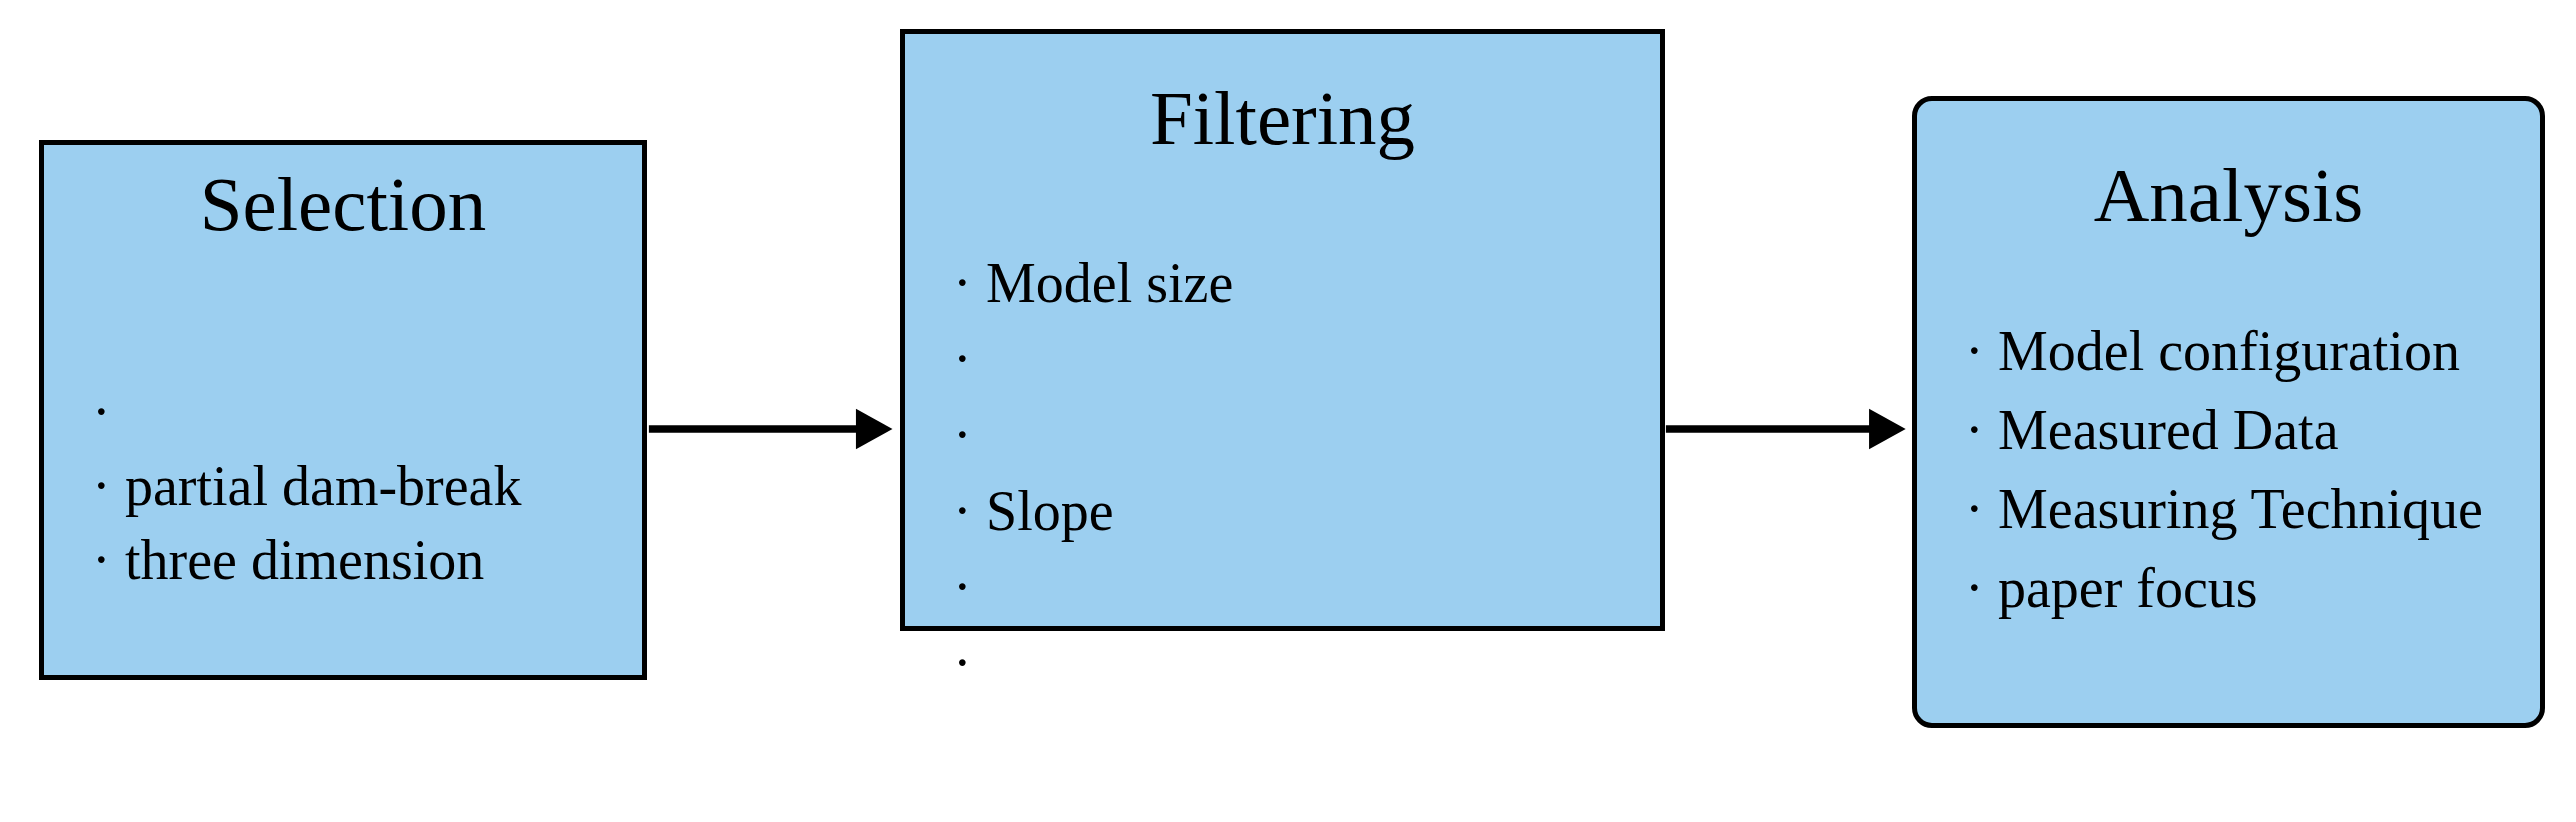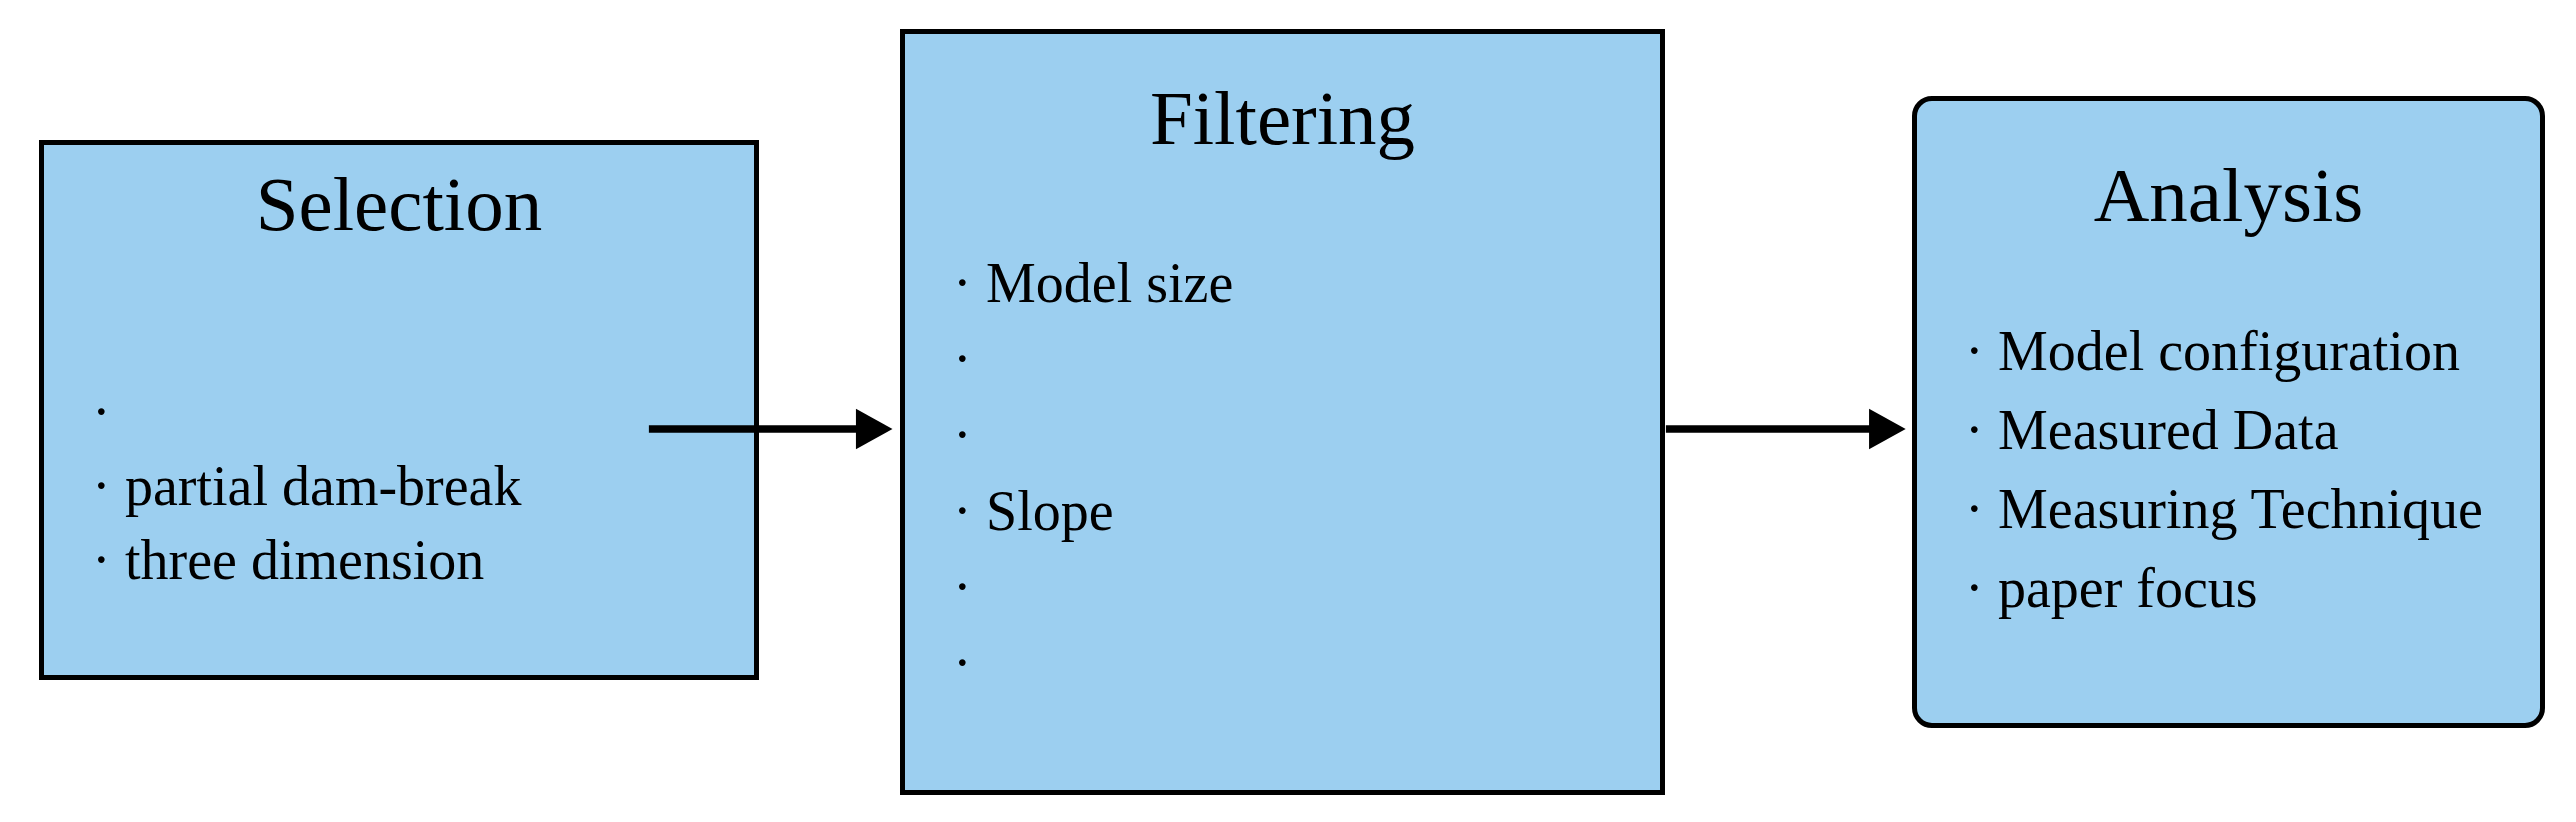--- a/index.html
+++ b/index.html
@@ -50,26 +50,26 @@
     width: 33px;
     flex: 0 0 33px;
     font-size: 56px;
     line-height: 1;
   }
   .item-label {
     display: inline-block;
     line-height: 1;
   }
   
-  #box-selection { left: 39px;   top: 140px; width: 720px; height: 540px; text-decoration: underline; }
+  #box-selection { left: 39px;   top: 140px; width: 608px; height: 540px; text-decoration: underline; }
   #box-selection .box-title { top: 21px; }
   #box-selection .item-list { top: 230px; }
   #box-selection .item { height: 74px; }
 
-  #box-filtering { left: 900px;  top: 29px;  width: 765px; height: 766px; }
+  #box-filtering { left: 900px;  top: 29px;  width: 765px; height: 602px; }
   #box-filtering .box-title { top: 46px; }
   #box-filtering .item-list { top: 211px; }
   #box-filtering .item { height: 76px; }
 
   #box-analysis  { left: 1912px; top: 96px; width: 633px; height: 632px; border-radius: 20px; }
   #box-analysis .box-title { top: 56px; }
   #box-analysis .item-list { top: 210px; }
   #box-analysis .item { height: 79px; }
 
   .flow-arrow {

